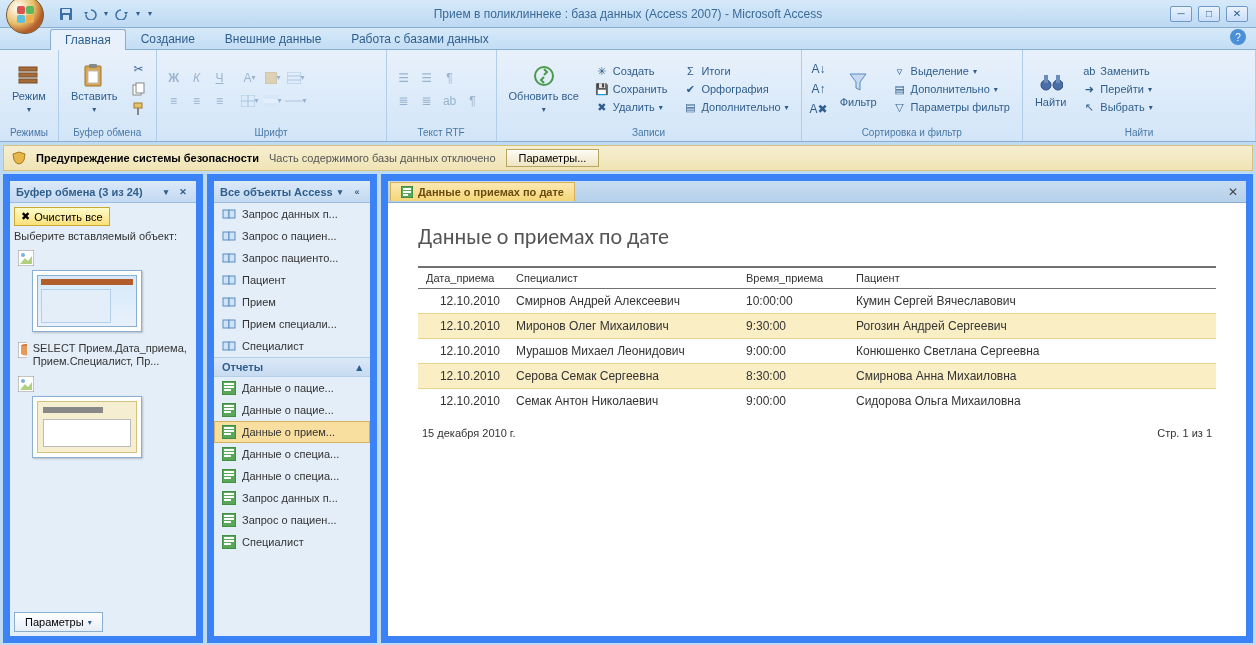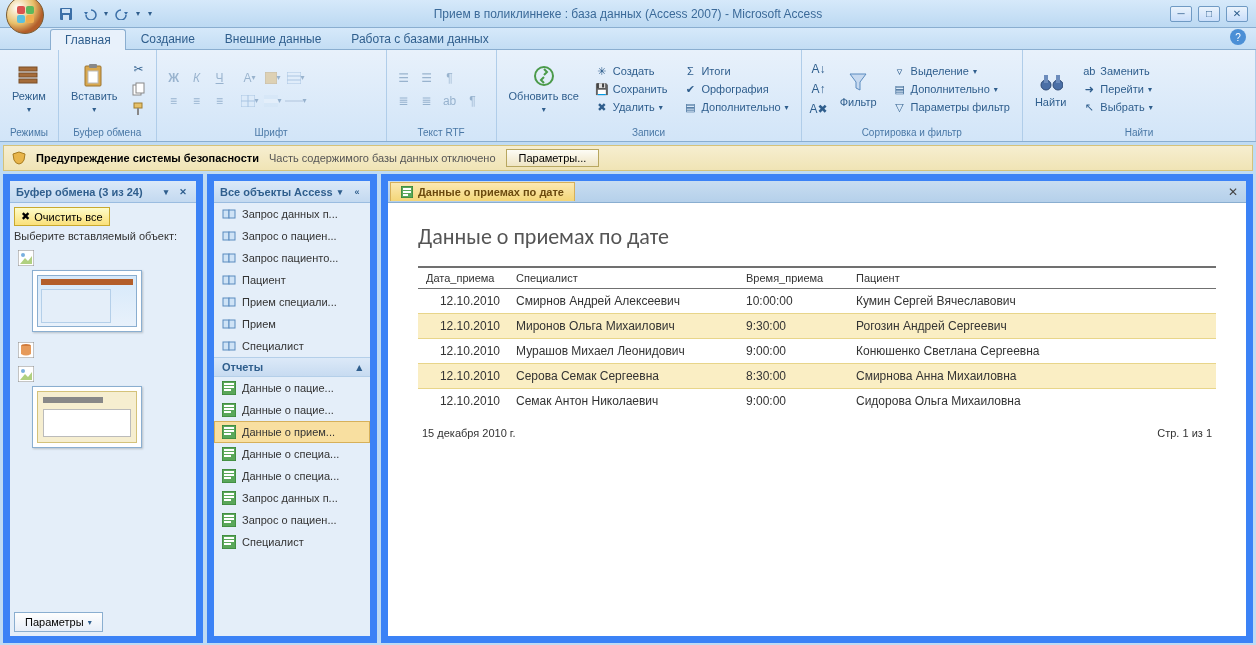--- a/index.html
+++ b/index.html
@@ -426,20 +426,21 @@
         <div style="position:absolute;left:8px;top:8px;right:8px;height:6px;background:#b35e2a;"></div>
         <div style="position:absolute;left:8px;top:18px;right:30px;bottom:8px;background:#e4eef9;border:1px solid #b4cfe9;"></div>
       </div>
 
       <div class="clip-item">
         <svg class="clip-icon">
             <rect width="16" height="16" fill="#fff" stroke="#888"></rect>
             <ellipse cx="8" cy="4" rx="5" ry="2" fill="#d07a3a"></ellipse>
             <path d="M3 4 L3 12 Q8 15 13 12 L13 4" fill="#e69a5a"></path>
           </svg>
+        <div class="clip-text">SELECT Прием.Дата_приема, Прием.Специалист, Пр...</div>
       </div>
 
       <div class="clip-item">
         <svg class="clip-icon">
             <rect width="16" height="16" fill="#fff" stroke="#888"></rect>
             <circle cx="5" cy="5" r="2" fill="#7ab0e0"></circle>
             <path d="M2 14 L7 8 L10 11 L14 6 L14 14 Z" fill="#b0d080"></path>
           </svg>
       </div>
       <div class="clip-thumb">
@@ -499,30 +500,30 @@
           </span>
           <span>Пациент</span>
         </div>
         <div class="nav-item">
           <span class="ni-icn">
             <svg width="14" height="14">
               <rect x="1" y="3" width="6" height="8" fill="#cfe3f6" stroke="#5a8bbf"></rect>
               <rect x="7" y="3" width="6" height="8" fill="#cfe3f6" stroke="#5a8bbf"></rect>
             </svg>
           </span>
-          <span>Прием специали...</span>
+          <span>Прием</span>
         </div>
         <div class="nav-item">
           <span class="ni-icn">
             <svg width="14" height="14">
               <rect x="1" y="3" width="6" height="8" fill="#cfe3f6" stroke="#5a8bbf"></rect>
               <rect x="7" y="3" width="6" height="8" fill="#cfe3f6" stroke="#5a8bbf"></rect>
             </svg>
           </span>
-          <span>Прием</span>
+          <span>Прием специали...</span>
         </div>
         <div class="nav-item">
           <span class="ni-icn">
             <svg width="14" height="14">
               <rect x="1" y="3" width="6" height="8" fill="#cfe3f6" stroke="#5a8bbf"></rect>
               <rect x="7" y="3" width="6" height="8" fill="#cfe3f6" stroke="#5a8bbf"></rect>
             </svg>
           </span>
           <span>Специалист</span>
         </div>
@@ -644,21 +645,21 @@
           </thead>
         <tbody id="report-rows">
             <tr>
     <td class="col-date">12.10.2010</td>
     <td class="col-spec">Смирнов Андрей Алексеевич</td>
     <td class="col-time">10:00:00</td>
     <td class="col-pat">Кумин Сергей Вячеславович</td>
   </tr>
             <tr class="alt">
     <td class="col-date">12.10.2010</td>
-    <td class="col-spec">Миронов Ольга Михаилович</td>
+    <td class="col-spec">Миронов Олег Михаилович</td>
     <td class="col-time">9:30:00</td>
     <td class="col-pat">Рогозин Андрей Сергеевич</td>
   </tr>
             <tr>
     <td class="col-date">12.10.2010</td>
     <td class="col-spec">Мурашов Михаел Леонидович</td>
     <td class="col-time">9:00:00</td>
     <td class="col-pat">Конюшенко Светлана Сергеевна</td>
   </tr>
             <tr class="alt">

